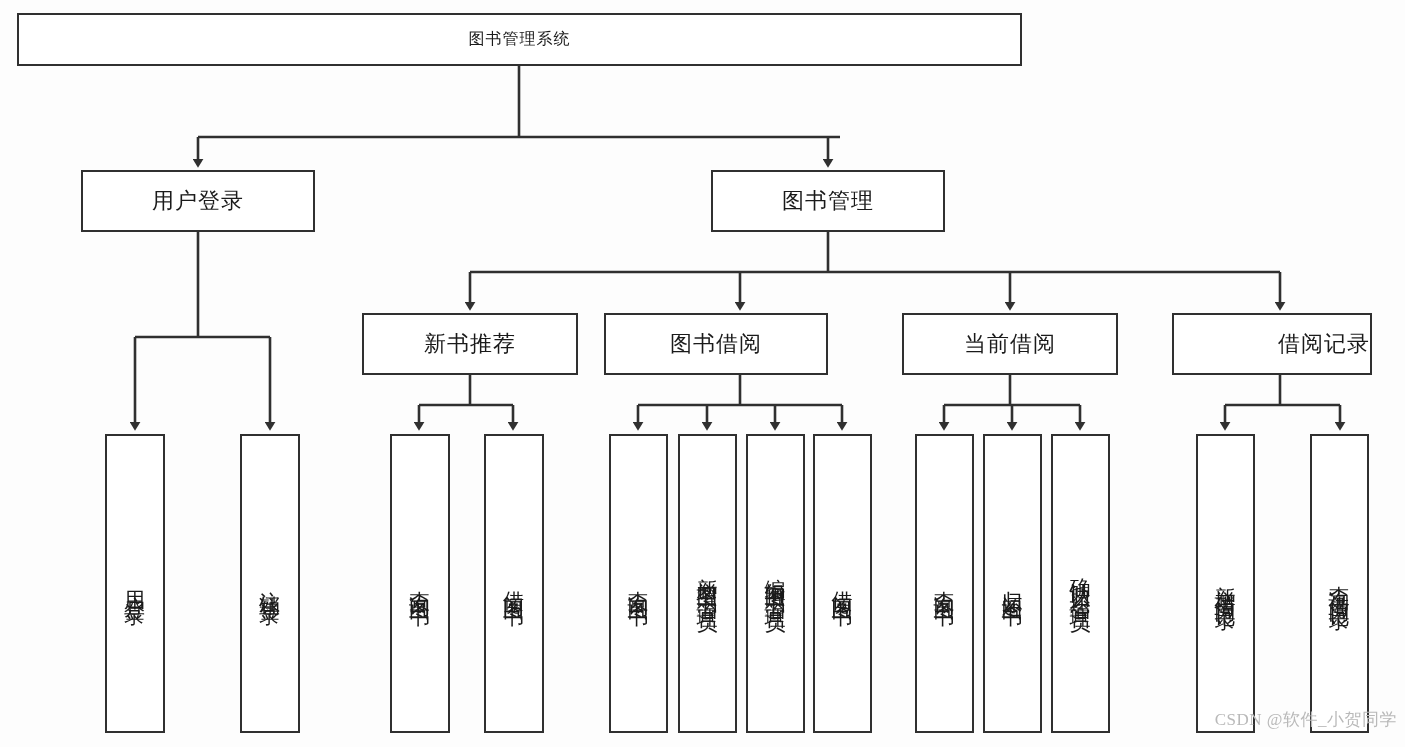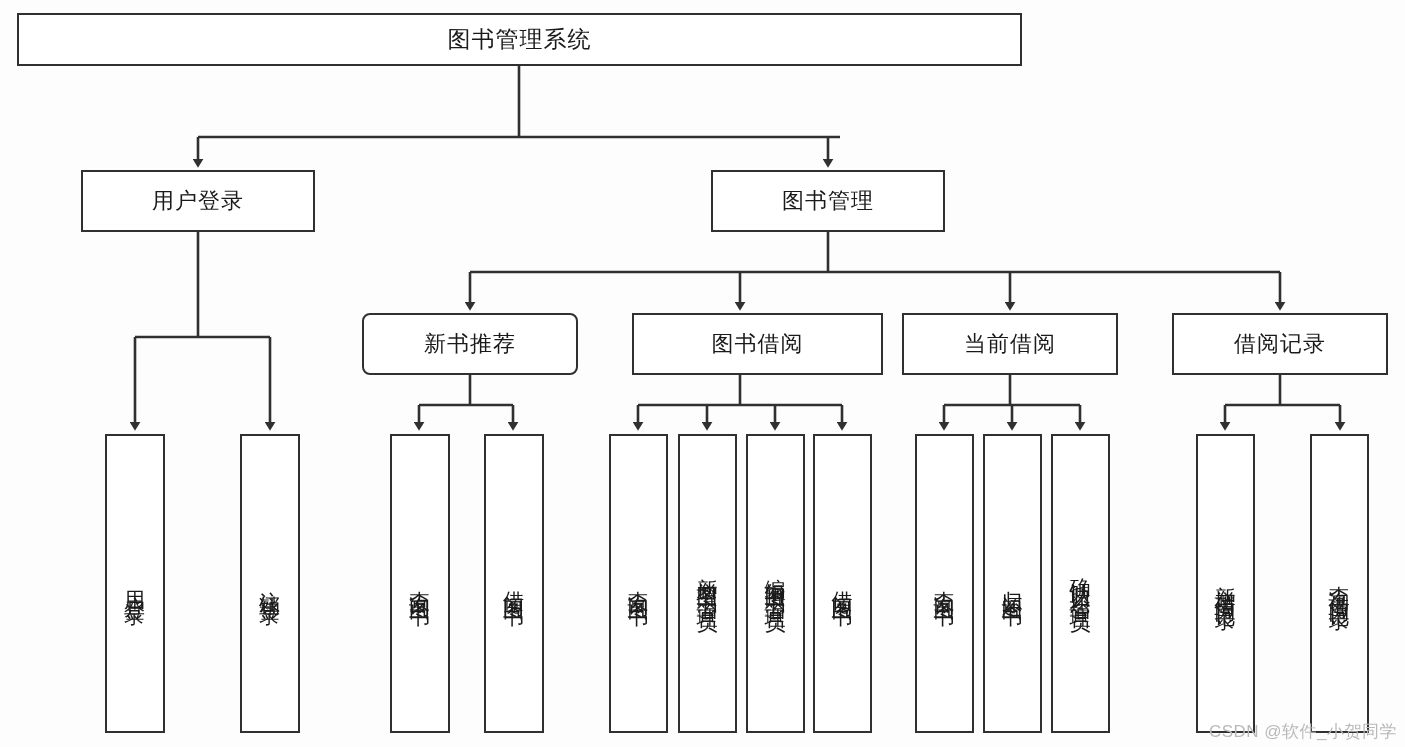--- a/index.html
+++ b/index.html
@@ -35,45 +35,45 @@
     align-items: center;
     justify-content: center;
     color: #1a1a1a;
   }
   .node-h {
     font-size: 22px;
     letter-spacing: 1px;
     white-space: nowrap;
   }
   .node-root {
-    font-size: 23px;
+    font-size: 16px;
   }
   .node-v {
     writing-mode: vertical-rl;
     text-orientation: upright;
     font-size: 21px;
     letter-spacing: 5px;
     line-height: 1;
     text-align: center;
     padding: 4px 0;
   }
   .node-v .vtext {
     writing-mode: vertical-rl;
     text-orientation: upright;
     letter-spacing: 5px;
   }
   .watermark {
     position: absolute;
     right: 8px;
-    bottom: 4px;
+    bottom: 16px;
     font-size: 17px;
     color: #b9b9b9;
     letter-spacing: 0.5px;
     white-space: nowrap;
-    font-family: Liberation Sans, sans-serif;
+    font-family: Liberation Serif, serif;
   }
 </style>
 </head>
 <body>
 
 <div id="canvas">
 
   <svg id="edges" viewBox="0 0 1405 747" xmlns="http://www.w3.org/2000/svg">
     <defs>
       <marker id="arrow" markerWidth="9" markerHeight="11" refX="1.2" refY="5.5" orient="auto" markerUnits="userSpaceOnUse">
@@ -129,30 +129,30 @@
     <span>图书管理系统</span>
   </div>
 
   <div class="node node-h" style="left:81px; top:170px; width:234px; height:62px;">
     <span>用户登录</span>
   </div>
   <div class="node node-h" style="left:711px; top:170px; width:234px; height:62px;align-items:center;">
     <span>图书管理</span>
   </div>
 
-  <div class="node node-h" style="left:362px; top:313px; width:216px; height:62px;border-radius:8px;">
+  <div class="node node-h" style="left:362px; top:313px; width:216px; height:62px;">
     <span>新书推荐</span>
   </div>
-  <div class="node node-h" style="left:632px; top:313px; width:251px; height:62px;">
+  <div class="node node-h" style="left:604px; top:313px; width:224px; height:62px;">
     <span>图书借阅</span>
   </div>
   <div class="node node-h" style="left:902px; top:313px; width:216px; height:62px;text-align:right;">
     <span>当前借阅</span>
   </div>
-  <div class="node node-h" style="left:1172px; top:313px; width:216px; height:62px;">
+  <div class="node node-h" style="left:1172px; top:313px; width:200px; height:62px;justify-content:flex-end;">
     <span>借阅记录</span>
   </div>
 
   <div class="node node-v" style="left:105px; top:434px; width:60px; height:299px;">
     <span class="vtext">用户登录</span>
   </div>
   <div class="node node-v" style="left:240px; top:434px; width:60px; height:299px;">
     <span class="vtext">注销登录</span>
   </div>
 

